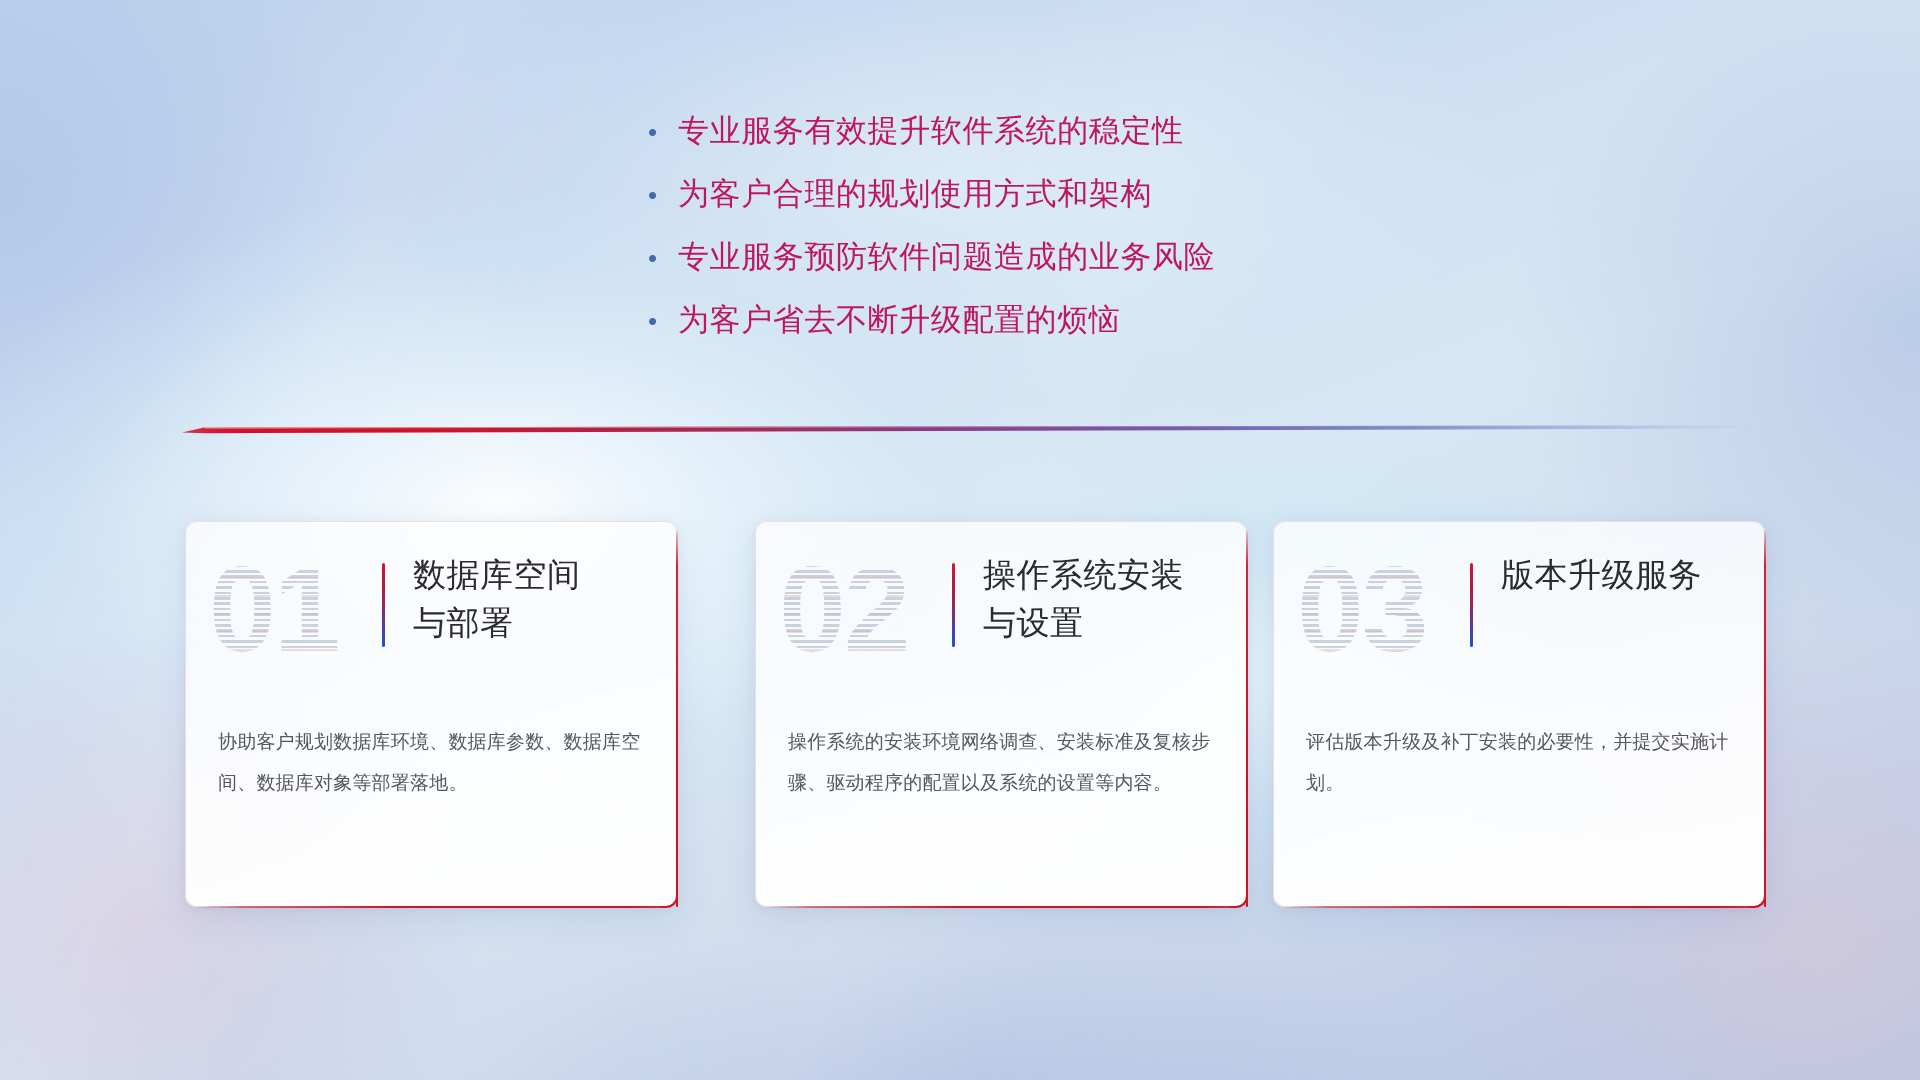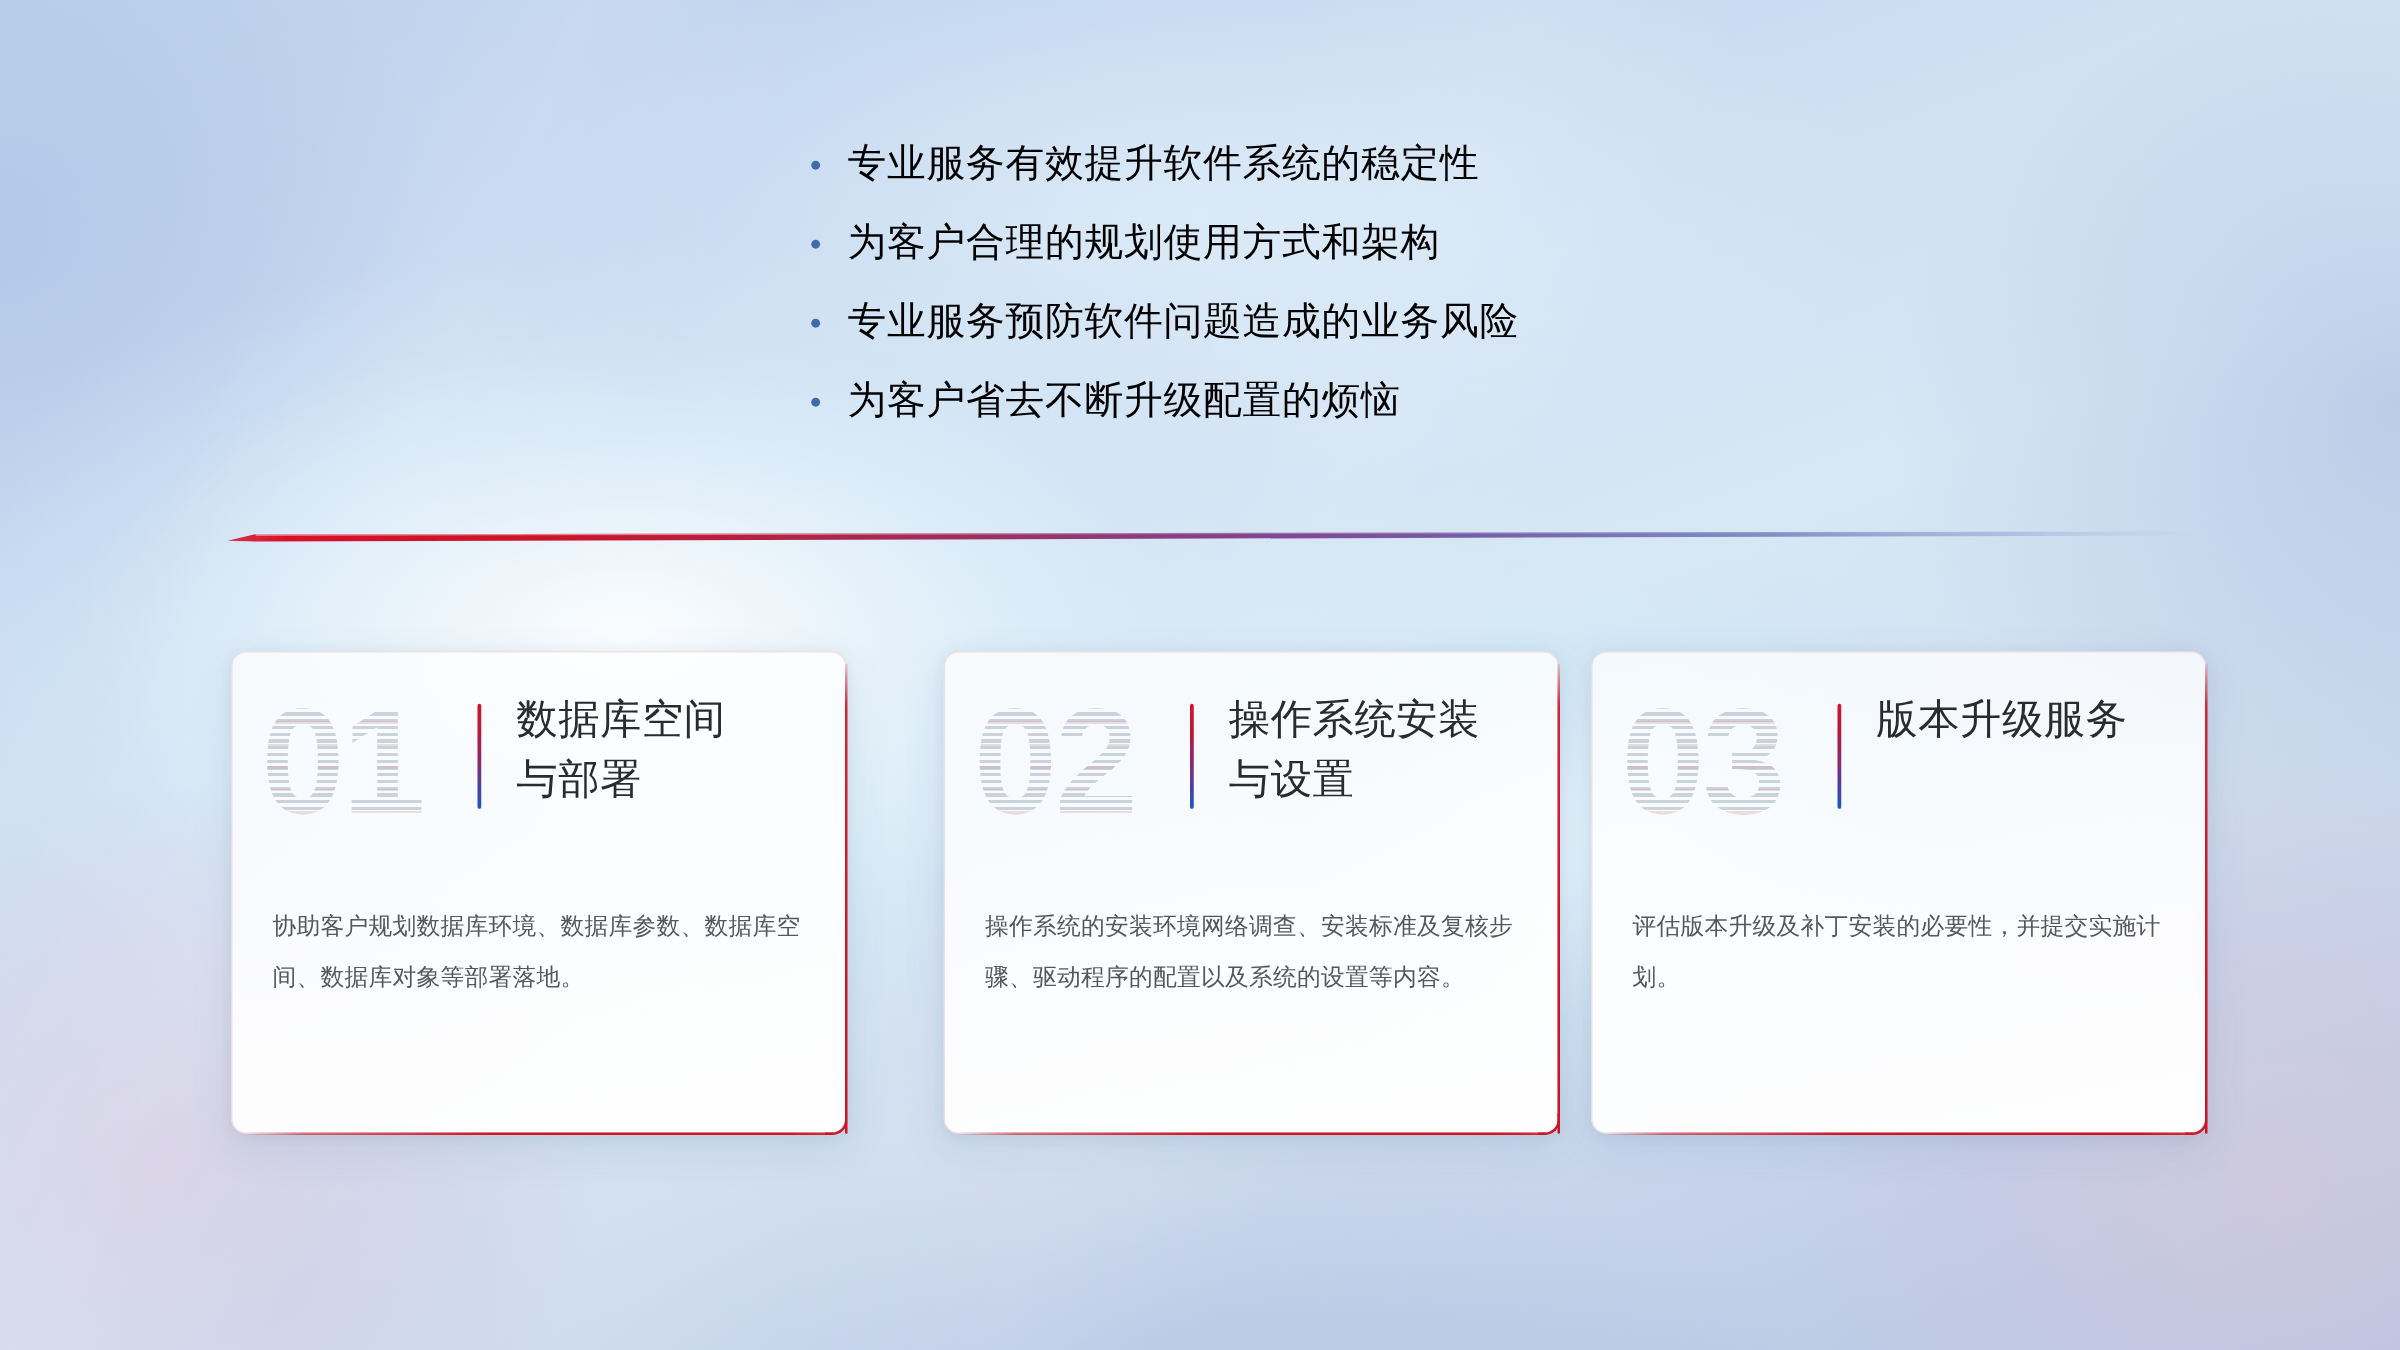--- a/index.html
+++ b/index.html
@@ -111,21 +111,21 @@
     width: 30px;
     flex: 0 0 30px;
     font-size: 26px;
     line-height: 1;
     color: #3f6bab;
     text-align: left;
   }
   .bullet-text {
     font-size: 31px;
     letter-spacing: 0.6px;
-    color: #000000;
+    color: #be185d;
     font-weight: 500;
     white-space: nowrap;
   }
 
   
   #divider {
     position: absolute;
     left: 182px; top: 420px;
     width: 1580px; height: 16px;
   }

